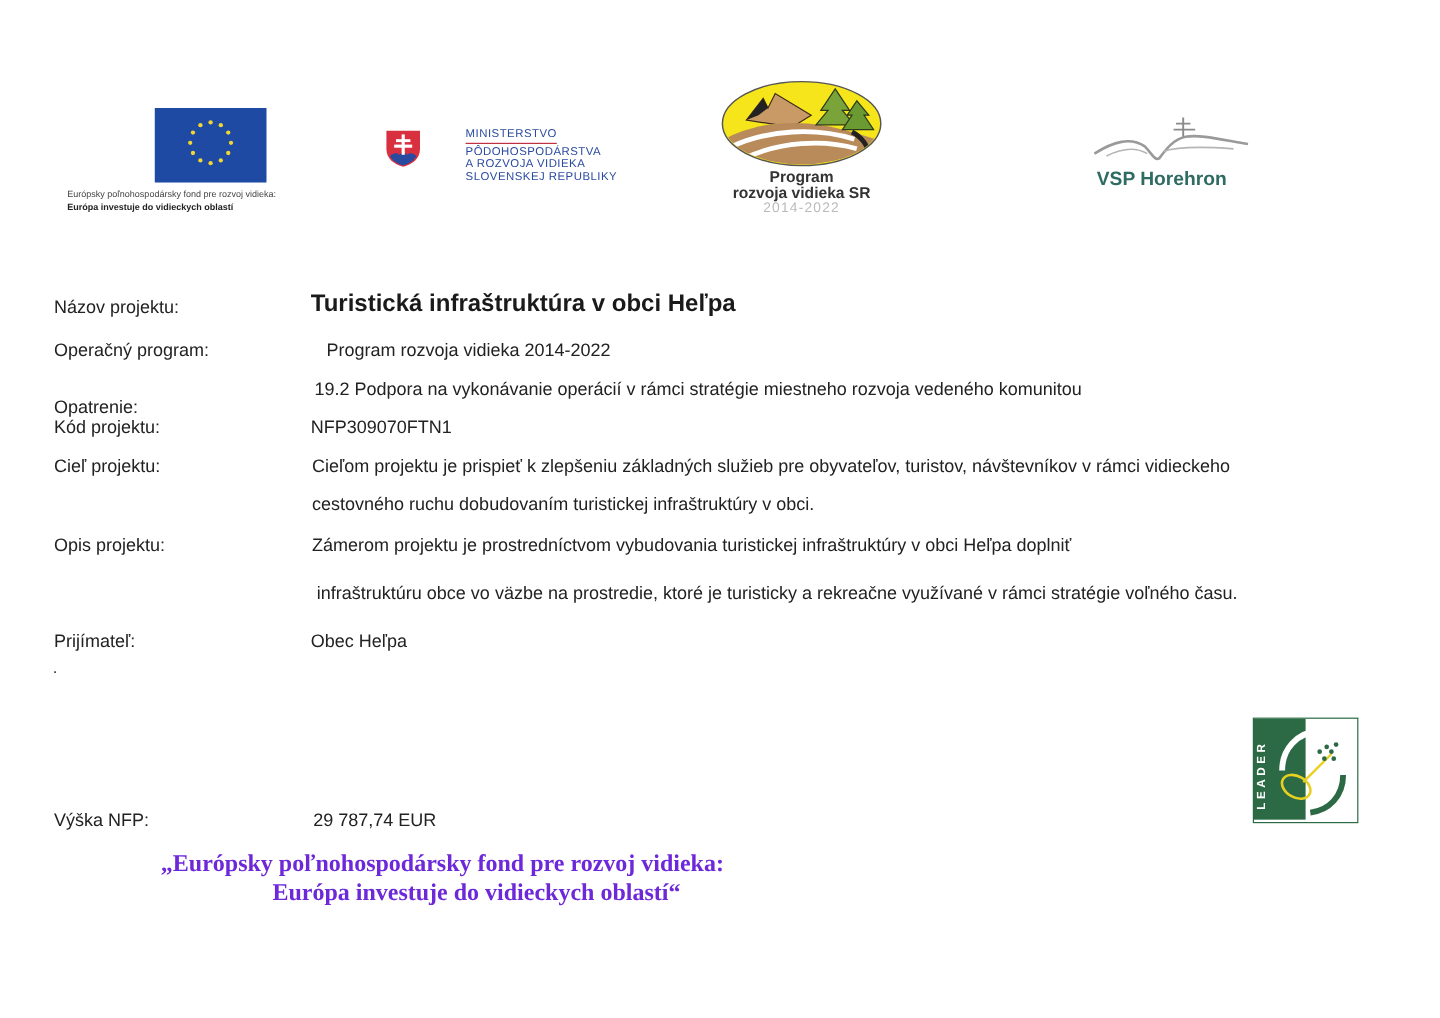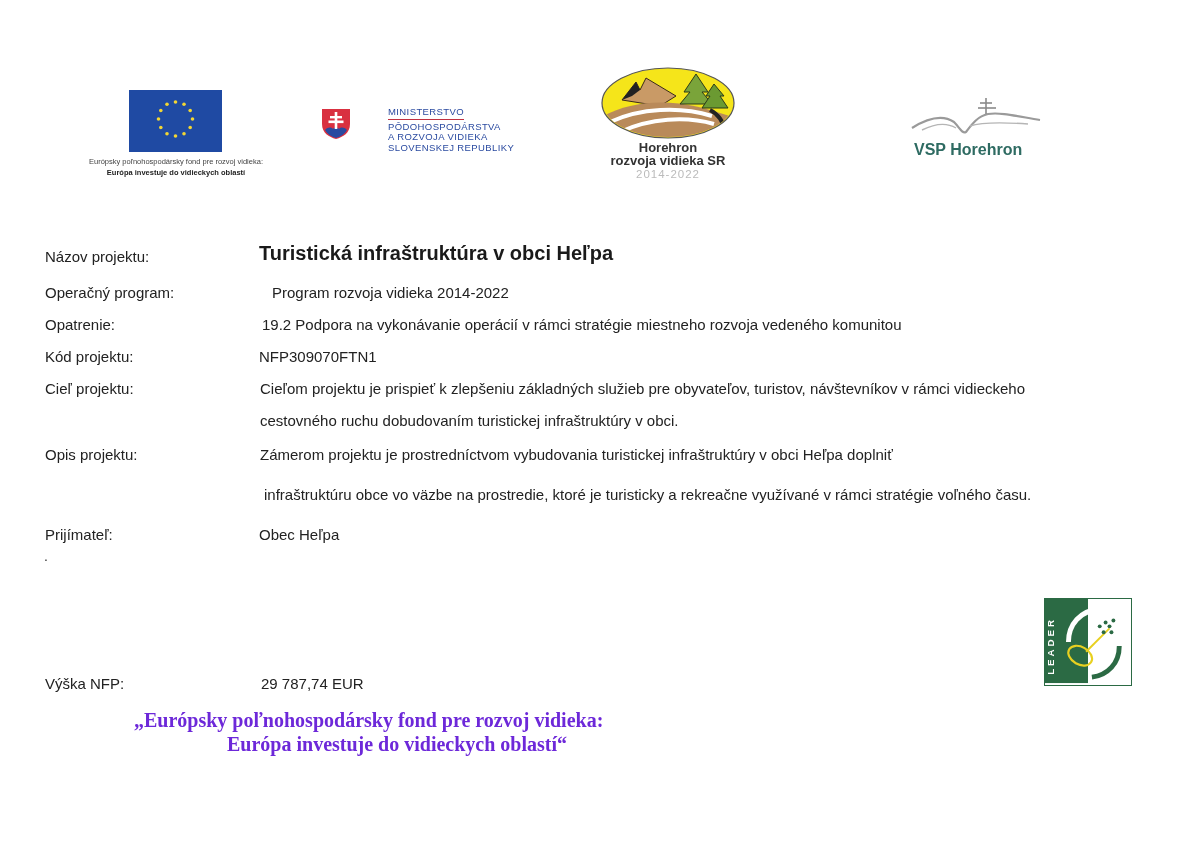--- a/index.html
+++ b/index.html
@@ -4,21 +4,21 @@
   <style>
     * { margin: 0; padding: 0; box-sizing: border-box; }
     html, body { width: 1200px; height: 848px; background: #ffffff; overflow: hidden; }
     body { position: relative; font-family: "Liberation Sans", sans-serif; color: #1a1a1a; }
 
     .abs { position: absolute; }
 
     
     .eu-flag { left: 129px; top: 90px; width: 93px; height: 62px; background: #1f4aa3; }
     .eu-flag svg { width: 100%; height: 100%; display: block; }
-    .eu-caption { left: 56px; top: 156px; width: 240px; text-align: center; font-size: 7.5px; line-height: 11px; color: #444; }
+    .eu-caption { left: 56px; top: 156px; width: 240px; font-size: 7.5px; line-height: 11px; color: #444; }
     .eu-caption .l2 { font-weight: bold; color: #222; }
 
     
     .min-shield { left: 321px; top: 108px; width: 30px; height: 32px; }
     .min-text { left: 360px; top: 107px; font-size: 9.5px; line-height: 10.5px; color: #2a4aa0; letter-spacing: 0.4px; margin-left: 28px; }
     .min-text .t1 { border-bottom: 1px solid #c03040; display: inline-block; padding-bottom: 1px; margin-bottom: 2px; }
 
     
     .prv-emblem { left: 600px; top: 66px; width: 136px; height: 74px; }
     .prv-title { left: 560px; top: 141px; width: 216px; text-align: center; font-weight: bold; font-size: 13px; line-height: 13px; color: #333; }
@@ -98,21 +98,21 @@
       <path d="M0 52 C30 34 70 32 110 44 L136 52 L136 74 L0 74 Z" fill="#b98a5a"></path>
       <path d="M10 56 C40 42 80 40 112 50" stroke="#fff" stroke-width="4" fill="none"></path>
       <path d="M20 66 C50 52 86 50 114 58" stroke="#fff" stroke-width="4" fill="none"></path>
       <path d="M96 8 L84 26 L90 26 L80 38 L112 38 L102 26 L108 26 Z" fill="#7aa43a" stroke="#2a3a1a" stroke-width="1"></path>
       <path d="M114 18 L106 30 L110 30 L102 42 L128 42 L120 30 L124 30 Z" fill="#6b9a32" stroke="#2a3a1a" stroke-width="1"></path>
       <path d="M110 44 C118 48 124 56 124 64" stroke="#222" stroke-width="4" fill="none"></path>
     </g>
   </svg>
 </div>
 <div class="abs prv-title">
-  <div>Horehron</div>
+  <div>Program</div>
   <div>rozvoja vidieka SR</div>
 </div>
 <div class="abs prv-years">2014-2022</div>
 
 <div class="abs vsp-emblem">
   <svg viewBox="0 0 135 46" width="135" height="46">
     <path d="M4 34 C20 24 34 20 46 28 C52 34 54 40 58 38 C64 30 70 22 80 20 C92 18 108 22 132 26" stroke="#9a9a9a" stroke-width="2.2" fill="none"></path>
     <path d="M14 36 C26 30 38 28 48 34" stroke="#b5b5b5" stroke-width="1.4" fill="none"></path>
     <path d="M62 32 C74 28 92 28 120 30" stroke="#b5b5b5" stroke-width="1.4" fill="none"></path>
     <g stroke="#8a8a8a" stroke-width="1.6">
@@ -123,21 +123,21 @@
   </svg>
 </div>
 <div class="abs vsp-name">VSP Horehron</div>
 
 <div class="abs lbl" style="top:248px;">Názov projektu:</div>
 <div class="abs val title-val" style="top:242px;">Turistická infraštruktúra v obci Heľpa</div>
 
 <div class="abs lbl" style="top:284px;">Operačný program:</div>
 <div class="abs val" style="top:284px;margin-left:13px;">Program rozvoja vidieka 2014-2022</div>
 
-<div class="abs lbl" style="top:316px;">Opatrenie:</div>
+<div class="abs lbl" style="top:331px;">Opatrenie:</div>
 <div class="abs val" style="top:316px; left:262px;">19.2 Podpora na vykonávanie operácií v rámci stratégie miestneho rozvoja vedeného komunitou</div>
 
 <div class="abs lbl" style="top:348px;">Kód projektu:</div>
 <div class="abs val" style="top:348px;">NFP309070FTN1</div>
 
 <div class="abs lbl" style="top:380px;">Cieľ projektu:</div>
 <div class="abs val" style="top:380px; left:260px;">Cieľom projektu je  prispieť k zlepšeniu základných služieb pre obyvateľov, turistov, návštevníkov v rámci vidieckeho</div>
 <div class="abs val" style="top:412px; left:260px;">cestovného ruchu dobudovaním turistickej infraštruktúry v obci.</div>
 
 <div class="abs lbl" style="top:446px;">Opis projektu:</div>

